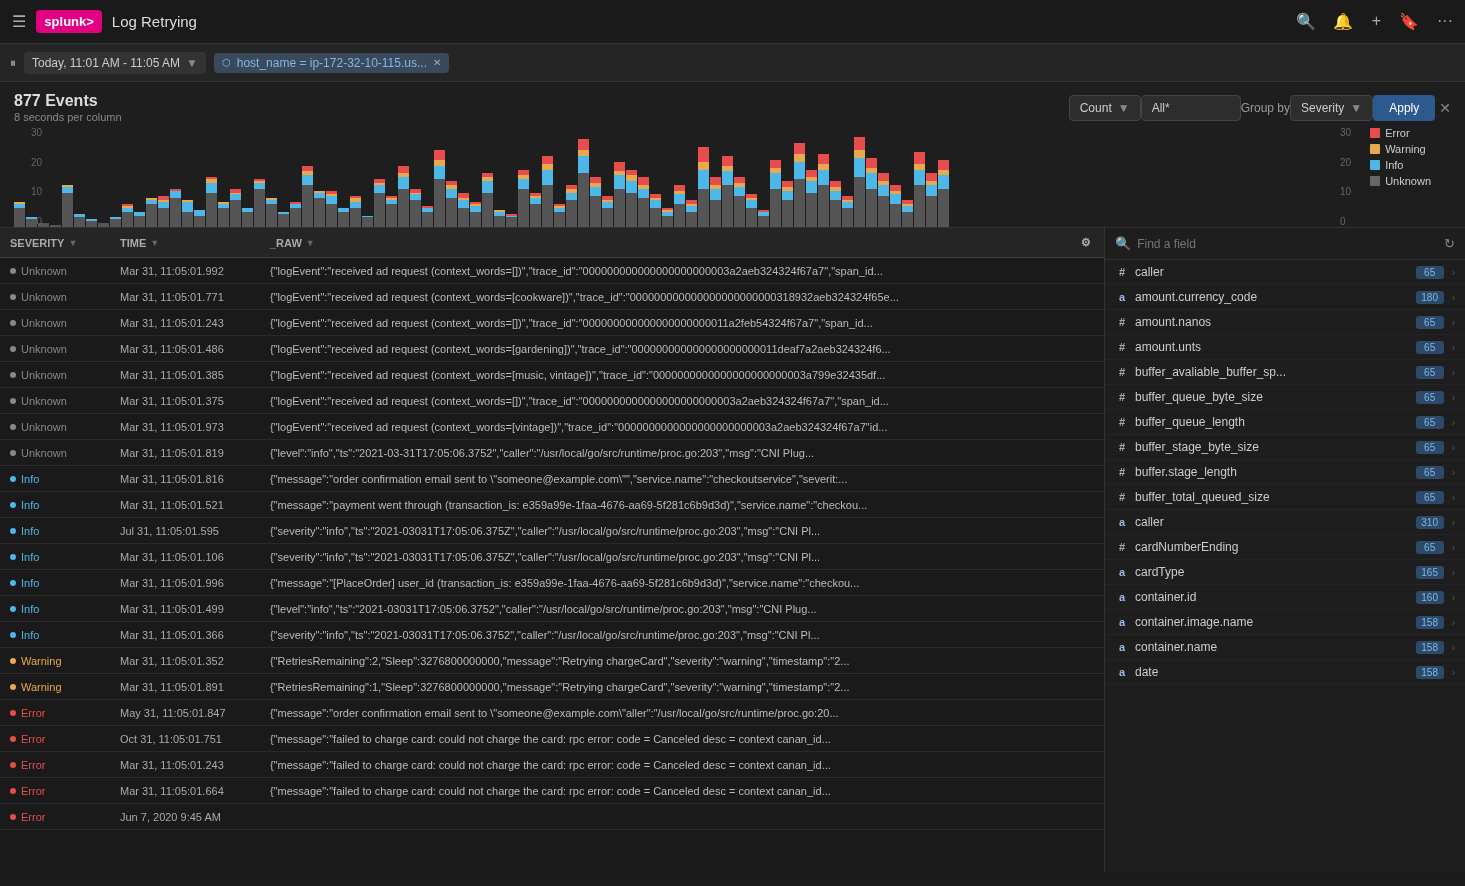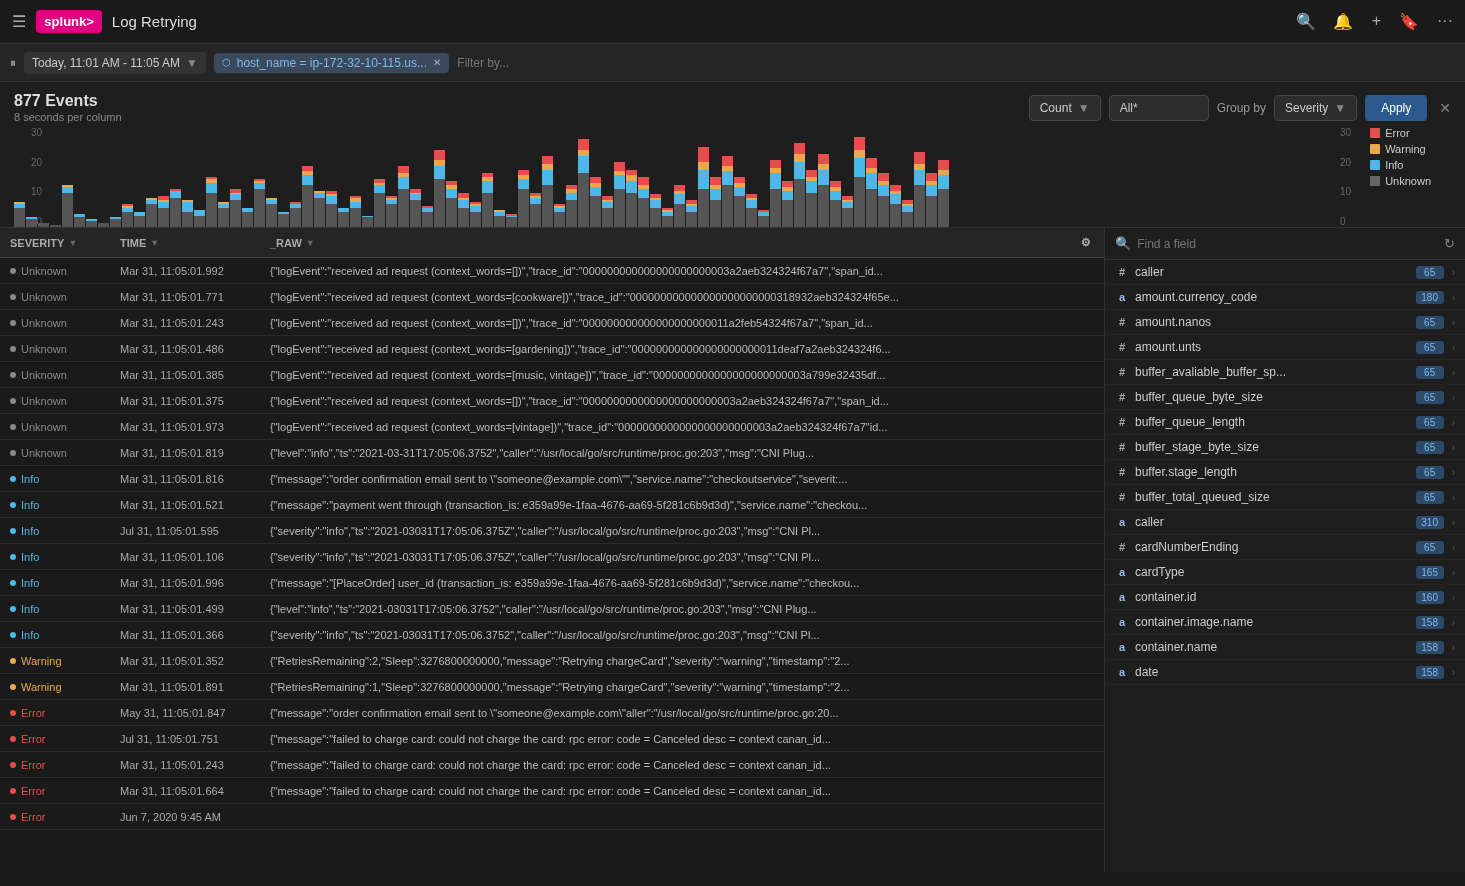--- a/index.html
+++ b/index.html
@@ -80,21 +80,21 @@
     .chart-header {
       display: flex;
       align-items: center;
       margin-bottom: 4px;
     }
     .events-title { font-size: 16px; font-weight: bold; color: #ddd; }
     .events-subtitle { font-size: 11px; color: #888; margin-top: 1px; }
     .chart-controls {
       display: flex;
       align-items: center;
-      gap: 8px;
+      gap: 0;
       margin-left: auto;
     }
     .count-btn {
       display: flex;
       align-items: center;
       background: #2d2d2d;
       border: 1px solid #444;
       border-radius: 4px;
       padding: 5px 10px;
       color: #ccc;
@@ -346,21 +346,20 @@
   <span class="pause-icon" style="color:#aaa; font-size:12px;">⏸</span>
   <div class="time-picker">
     <span>Today, 11:01 AM - 11:05 AM</span>
     <span style="color:#888;">▼</span>
   </div>
   <div class="filter-tag">
     <span style="font-size:10px;">⬡</span>
     <span>host_name = ip-172-32-10-115.us...</span>
     <span class="close-btn">✕</span>
   </div>
-  <input class="filter-input" placeholder="Filter by..." style="">
 </div>
 
 <div class="chart-area">
   <div class="chart-header">
     <div>
       <div class="events-title">877 Events</div>
       <div class="events-subtitle">8 seconds per column</div>
     </div>
     <div class="chart-controls">
       <div class="count-btn">
@@ -1005,21 +1004,21 @@
       <span style="color:#e84d4d;">Error</span>
     </div>
     <div class="td time">May 31, 11:05:01.847</div>
     <div class="td raw">{"message":"order confirmation email sent to \"someone@example.com\"aller":"/usr/local/go/src/runtime/proc.go:20...</div>
   </div>
         <div class="log-row">
     <div class="td severity">
       <div class="severity-dot" style="background:#e84d4d;"></div>
       <span style="color:#e84d4d;">Error</span>
     </div>
-    <div class="td time">Jul 31, 11:05:01.751</div>
+    <div class="td time">Oct 31, 11:05:01.751</div>
     <div class="td raw">{"message":"failed to charge card: could not charge the card: rpc error: code = Canceled desc = context canan_id...</div>
   </div>
         <div class="log-row">
     <div class="td severity">
       <div class="severity-dot" style="background:#e84d4d;"></div>
       <span style="color:#e84d4d;">Error</span>
     </div>
     <div class="td time">Mar 31, 11:05:01.243</div>
     <div class="td raw">{"message":"failed to charge card: could not charge the card: rpc error: code = Canceled desc = context canan_id...</div>
   </div>

